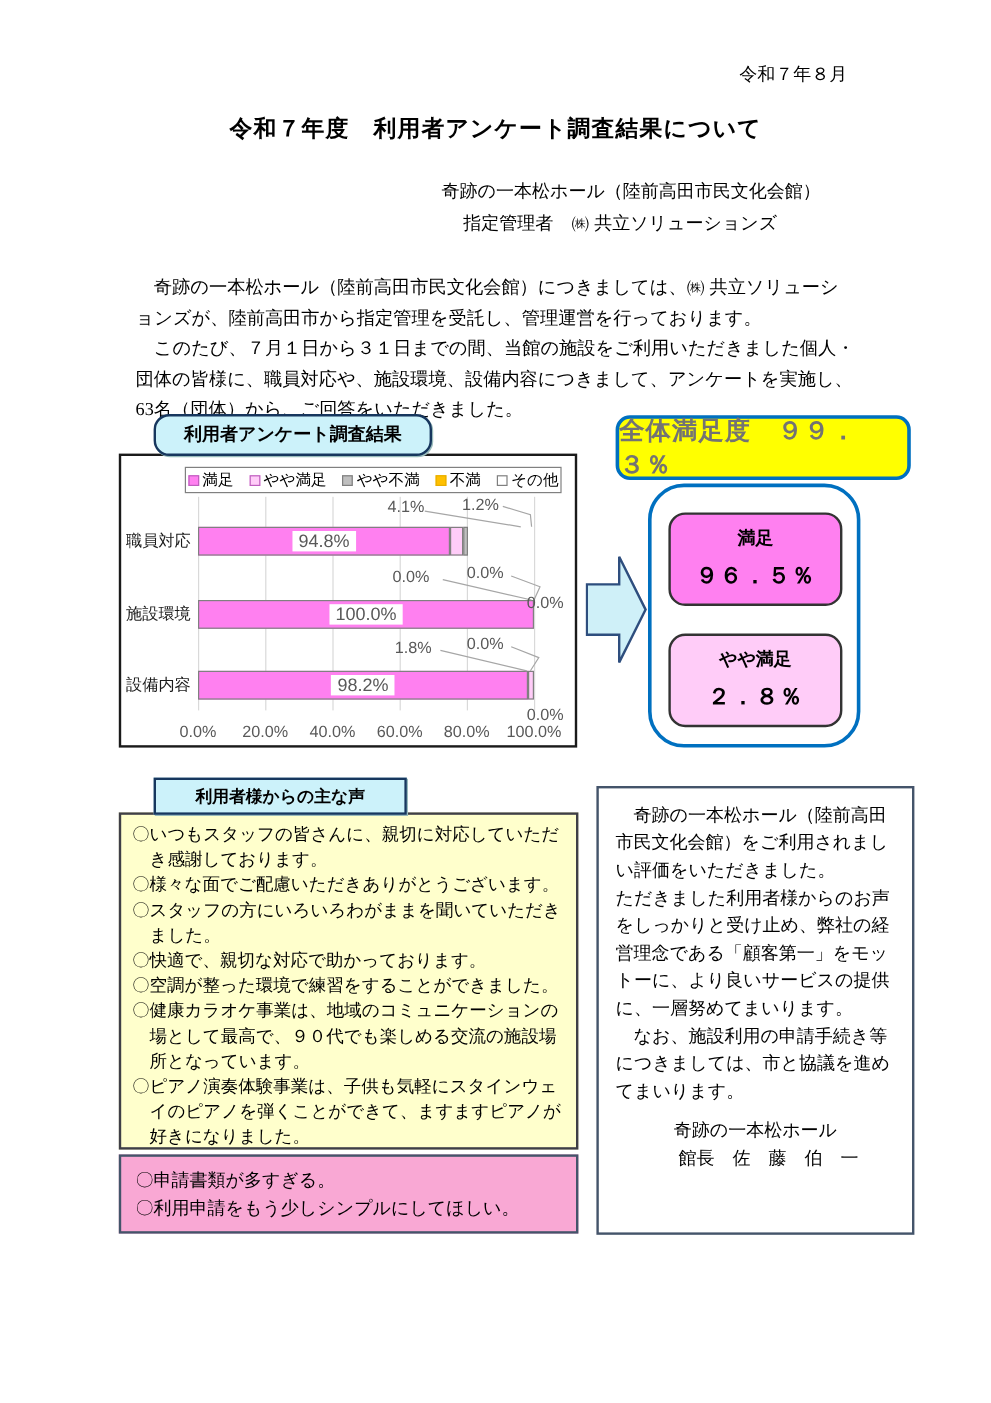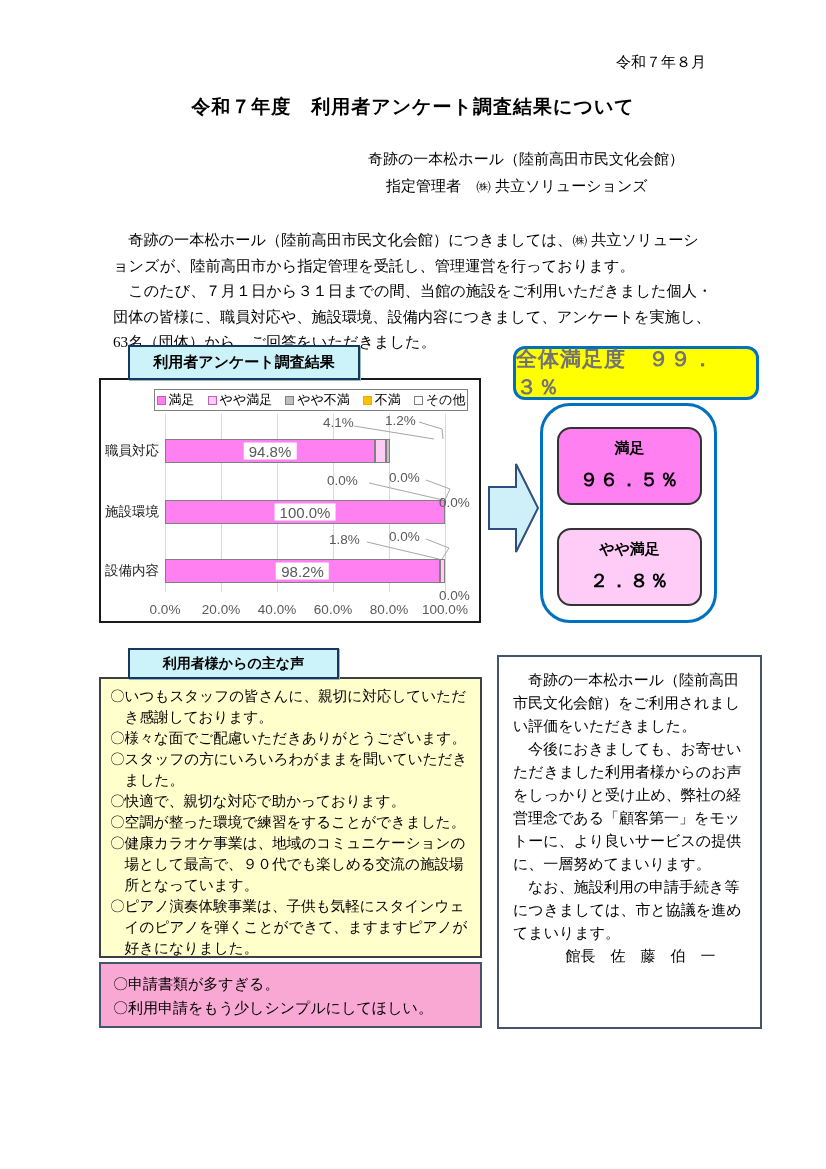--- a/index.html
+++ b/index.html
@@ -11,21 +11,21 @@
   .doc-title{position:absolute;top:94px;left:0;width:826px;text-align:center;
              font-size:19px;font-weight:bold;letter-spacing:1px;}
   .sub1{position:absolute;top:150px;left:368px;font-size:15px;}
   .sub2{position:absolute;top:177px;left:386px;font-size:15px;}
   .intro{position:absolute;top:227px;left:113px;width:612px;font-size:15.2px;line-height:25.5px;font-family:Liberation Serif, serif;}
 
   
   .sec-label{position:absolute;background:#CCF2FA;border:2px solid #17375E;
              display:flex;align-items:center;justify-content:center;
              font-weight:bold;z-index:5;box-shadow:1px 1px 0 #9bb;}
-  .chart-label{top:345px;left:128px;width:228px;height:31px;font-size:15px;}
+  .chart-label{top:345px;left:128px;width:228px;height:31px;font-size:15px;border-radius:13px;}
   .voices-label{top:648px;left:128px;width:207px;height:27px;font-size:14px;}
 
   
   .chart-frame{position:absolute;top:378px;left:99px;width:382px;height:245px;
                background:#fff;border:2px solid #1a1a1a;box-sizing:border-box;}
   .legend{position:absolute;top:9px;left:53px;width:314px;height:22px;
           border:1px solid #808080;background:#fff;display:flex;align-items:center;
           justify-content:center;gap:13px;font-size:13px;box-sizing:border-box;}
   .leg-item{display:inline-flex;align-items:center;gap:3px;white-space:nowrap;}
   .swatch{width:9px;height:9px;border:1px solid #808080;display:inline-block;box-sizing:border-box;}
@@ -208,24 +208,24 @@
 <div class="gray-box">
     <div>〇申請書類が多すぎる。</div>
     <div>〇利用申請をもう少しシンプルにしてほしい。</div>
   </div>
 
 <div class="message-box">
   <div>
       <div>　奇跡の一本松ホール（陸前高田</div>
       <div>市民文化会館）をご利用されまし</div>
       <div>い評価をいただきました。</div>
-      <div>　今後におきましても、お寄せい</div>
       <div>ただきました利用者様からのお声</div>
       <div>をしっかりと受け止め、弊社の経</div>
       <div>営理念である「顧客第一」をモッ</div>
       <div>トーに、より良いサービスの提供</div>
       <div>に、一層努めてまいります。</div>
       <div>　なお、施設利用の申請手続き等</div>
       <div>につきましては、市と協議を進め</div>
       <div>てまいります。</div>
     </div>
+  <div class="sig">奇跡の一本松ホール</div>
   <div class="sig2">館長　佐　藤　伯　一</div>
 </div>
 
 </body></html>

